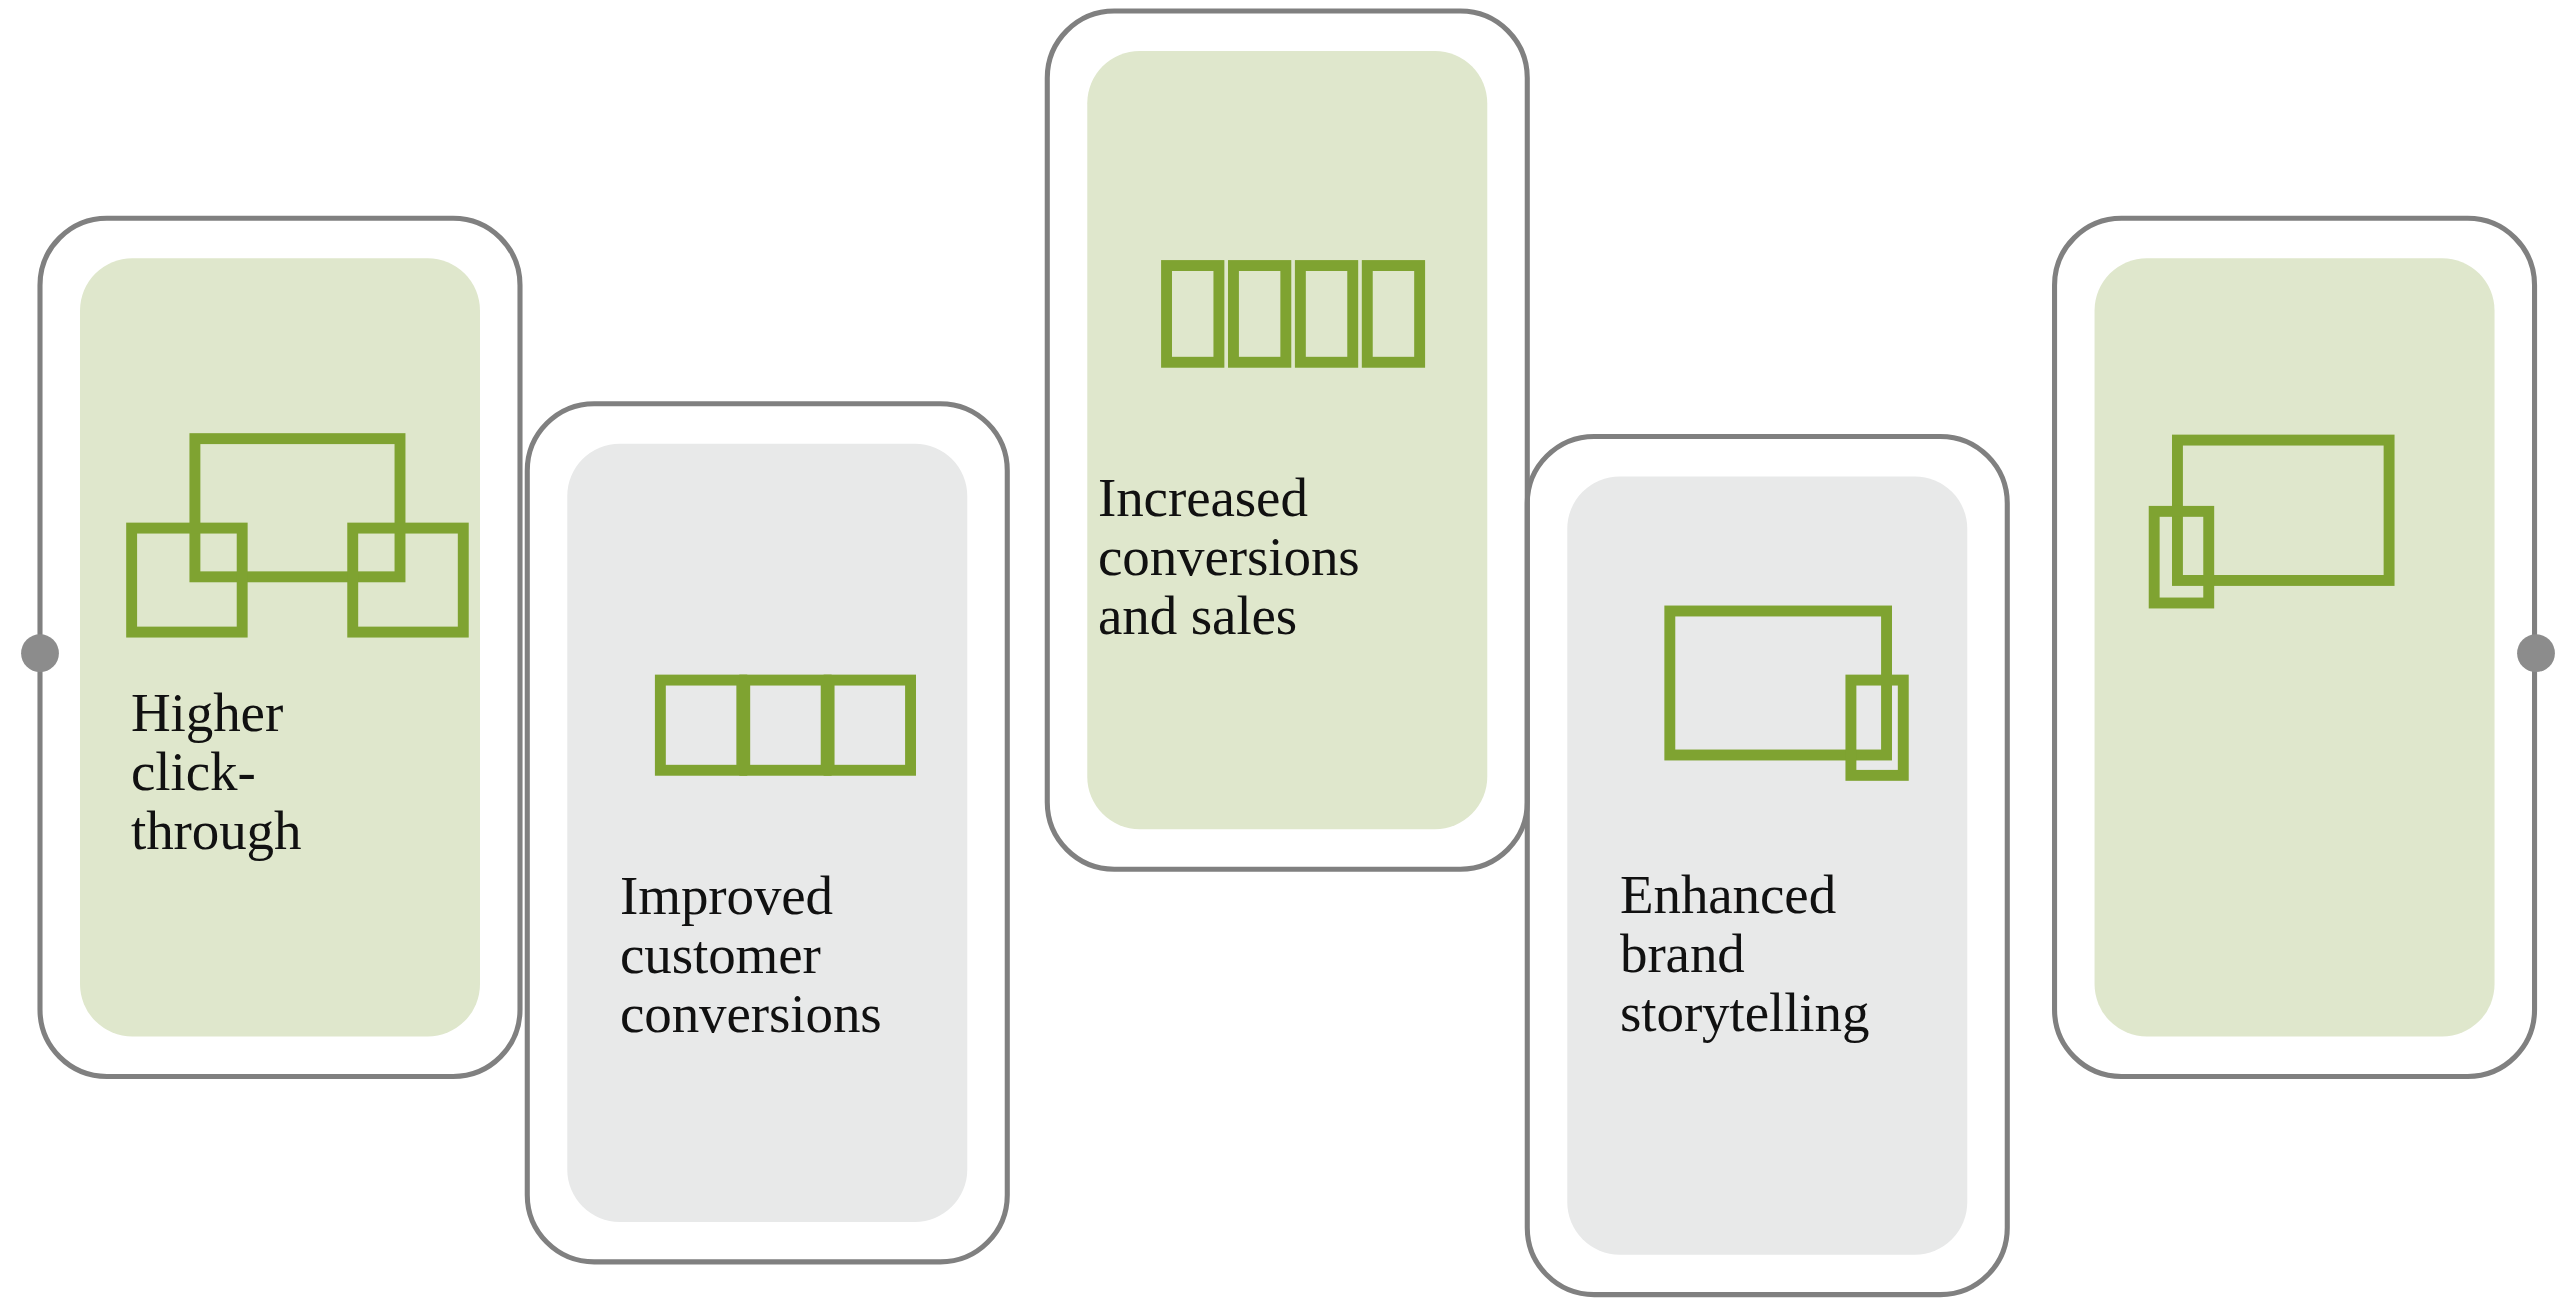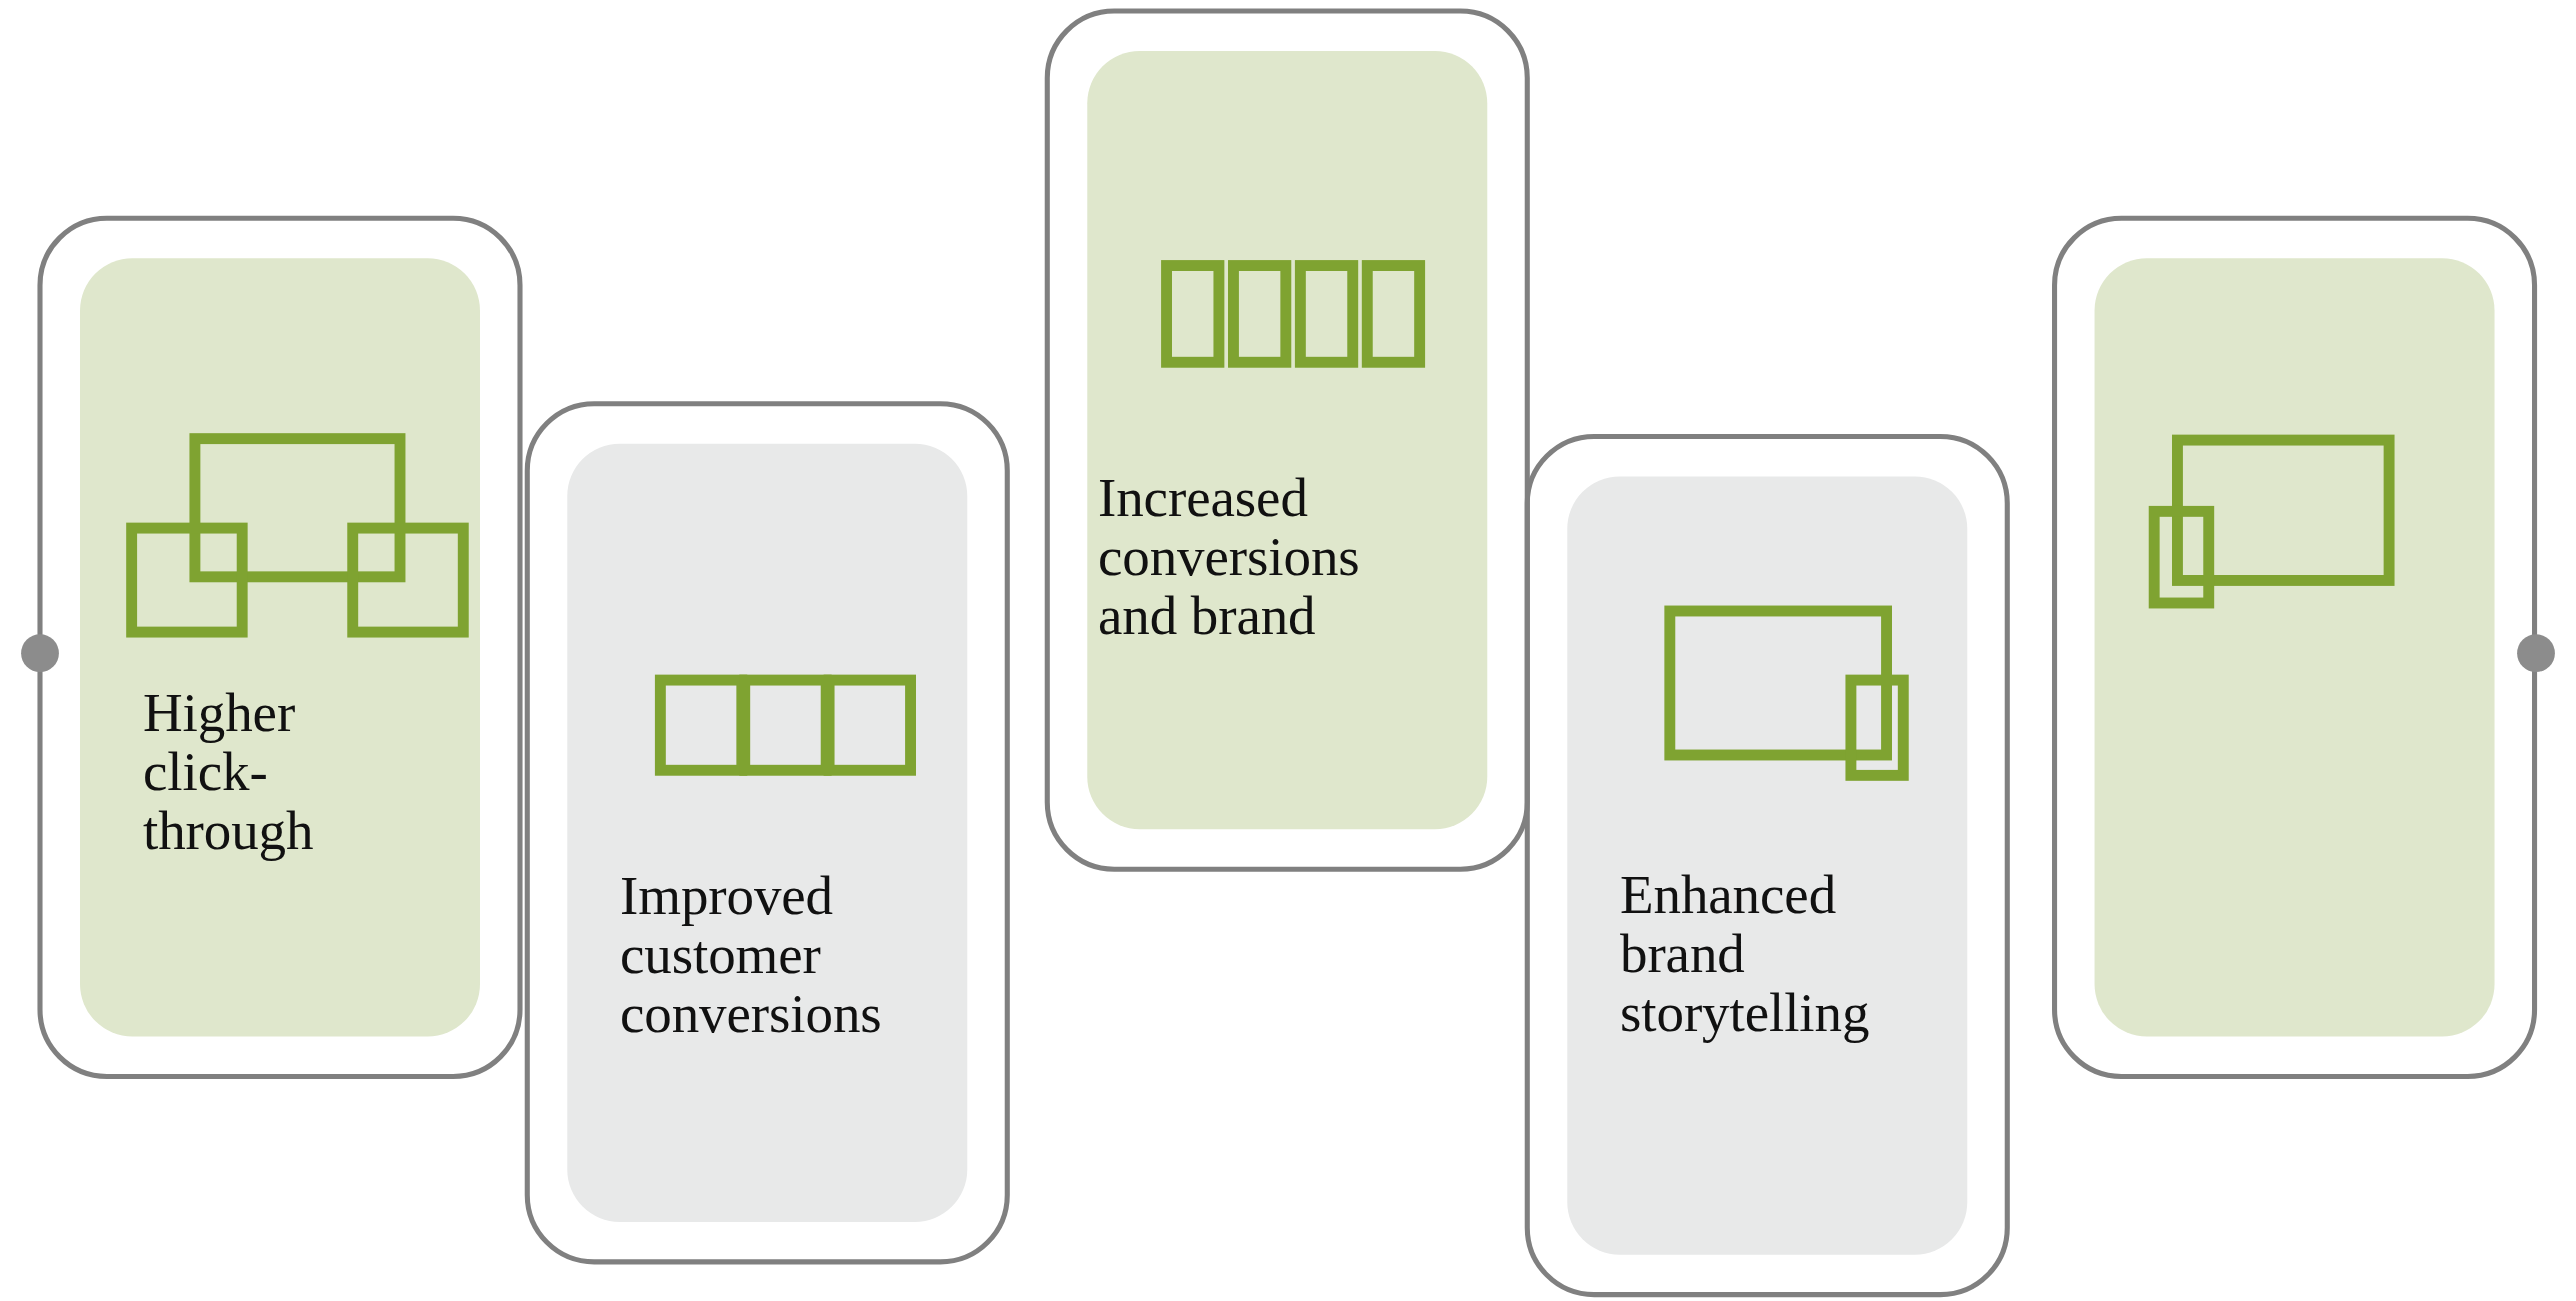--- a/index.html
+++ b/index.html
@@ -68,31 +68,31 @@
       <rect x="2296" y="840" width="298" height="198"></rect>
       <rect x="2545" y="935" width="72" height="131"></rect>
     </g>
 
     <g fill="none" stroke="#7fa331" stroke-width="15">
       <rect x="2994" y="605" width="291" height="193"></rect>
       <rect x="2962" y="703" width="75" height="126"></rect>
     </g>
   </svg>
 
-  <div class="cardtext" style="left:131px; top:684px; width:276px;margin-left:12px;">Higher
+  <div class="cardtext" style="left:131px; top:684px; width:276px;">Higher
 click-
 through</div>
 
   <div class="cardtext" style="left:620px; top:867px; width:342px;">Improved
 customer
 conversions</div>
 
   <div class="cardtext" style="left:1098px; top:469px; width:364px;">Increased
 conversions
-and brand</div>
+and sales</div>
 
   <div class="cardtext" style="left:1620px; top:866px; width:342px;">Enhanced
 brand
 storytelling</div>
 
 
 </div>
 
 
 </body></html>

